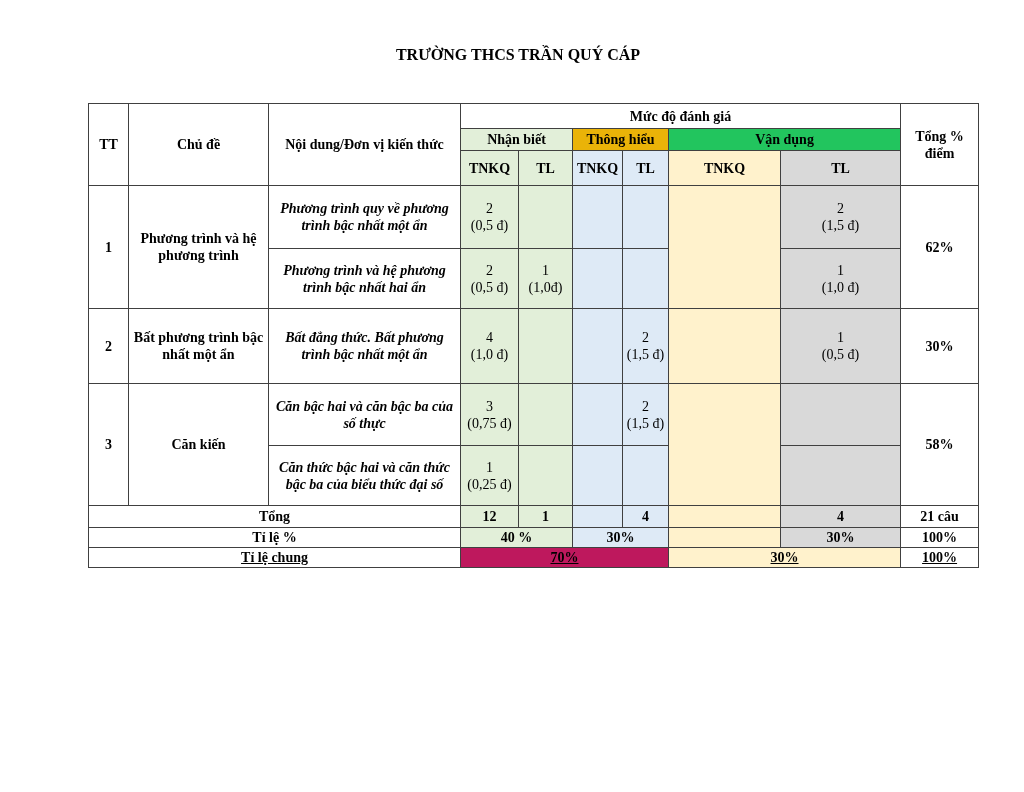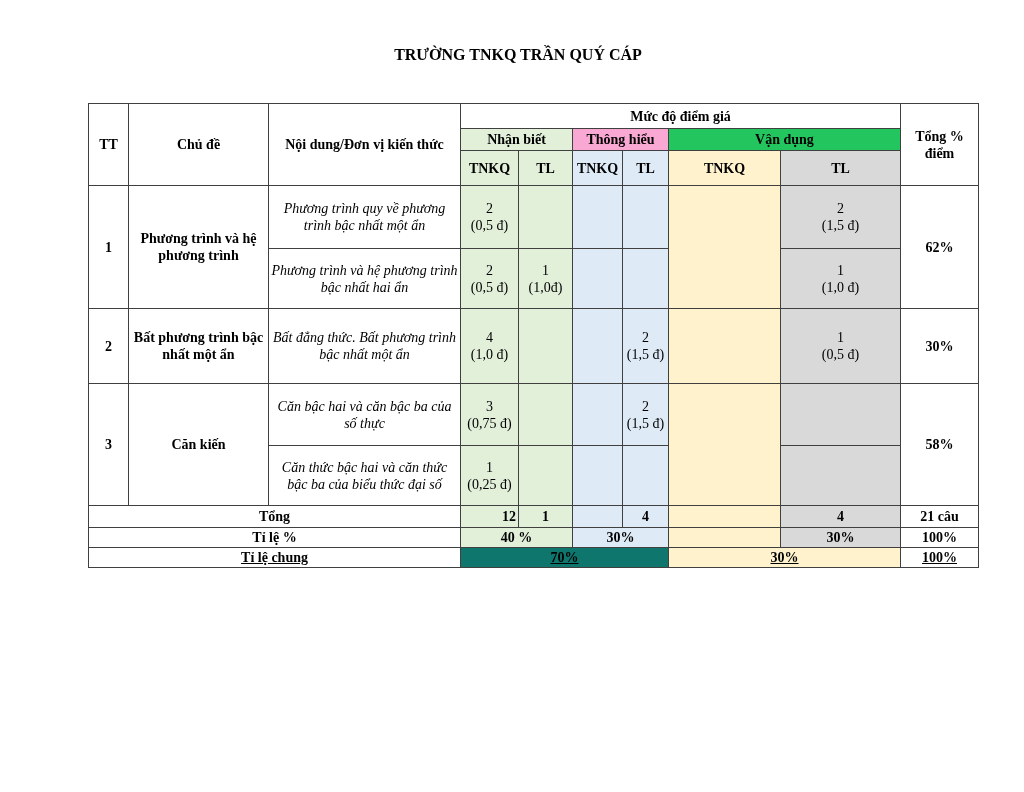--- a/index.html
+++ b/index.html
@@ -28,37 +28,37 @@
   
   tr.r1a { height:63px; } tr.r1b { height:60px; } tr.r2 { height:75px; }
   tr.r3a { height:62px; } tr.r3b { height:60px; }
   tr.f1 { height:22px; } tr.f2 { height:19px; } tr.f3 { height:18px;text-decoration:underline; }
   .tt   { font-weight:bold; font-size:15px; }
   .chude {
     font-weight:bold; font-size:15px; line-height:20px;
     text-align:left; padding:1px 4px;
   }
   .noidung {
-    font-weight:normal; font-style:italic; font-size:15px; line-height:20px;
+    font-weight:bold; font-style:italic; font-size:15px; line-height:20px;
     text-align:justify; padding:2px 5px;
   }
   .val { white-space:pre-line; line-height:17px; }
   .xnarrow { padding:0 7px; }          
   .brk { word-break:break-all; padding:0 7px; } 
   .pct { font-weight:bold; font-size:15px; }
   .flabel { font-weight:bold; font-size:15px; line-height:16px; padding:0 2px; }
   .fval { font-weight:bold; font-size:15px; line-height:16px; padding:0 2px; }
 </style>
 </head>
 <body>
 
 <div class="page">
 
   <div class="doc-title">
-    <div>TRƯỜNG TNKQ TRẦN QUÝ CÁP</div>
+    <div>TRƯỜNG THCS TRẦN QUÝ CÁP</div>
   </div>
 
   <table class="matrix">
     <colgroup>
       <col style="width:40px">
         <col style="width:140px">
         <col style="width:192px">
       <col style="width:58px">
         <col style="width:54px">
       <col style="width:50px">
@@ -66,27 +66,27 @@
       <col style="width:112px">
         <col style="width:120px">
       <col style="width:78px">
     </colgroup>
     <tbody>
 
       <tr class="h1">
         <td rowspan="3" class="hdr">TT</td>
         <td rowspan="3" class="hdr">Chủ đề</td>
         <td rowspan="3" class="hdr">Nội dung/Đơn vị kiến thức</td>
-        <td colspan="6" class="hdr">Mức độ điểm giá</td>
+        <td colspan="6" class="hdr">Mức độ đánh giá</td>
         <td rowspan="3" class="hdr">Tổng % điểm</td>
       </tr>
 
       <tr class="h2">
         <td colspan="2" class="hdr" style="background-color: rgb(226, 239, 217);">Nhận biết</td>
-        <td colspan="2" class="hdr" style="background-color: #f9a8d4;">Thông hiểu</td>
+        <td colspan="2" class="hdr" style="background-color: #eab308;">Thông hiểu</td>
         <td colspan="2" class="hdr" style="background-color: #22c55e;">Vận dụng</td>
       </tr>
 
       <tr class="h3">
         <td class="hdr" style="background-color: rgb(226, 239, 217);">TNKQ</td>
         <td class="hdr" style="background-color: rgb(226, 239, 217);">TL</td>
         <td class="hdr brk" style="background-color: rgb(222, 234, 246);">TNKQ</td>
         <td class="hdr" style="background-color: rgb(222, 234, 246);">TL</td>
         <td class="hdr" style="background-color: rgb(255, 242, 204);">TNKQ</td>
         <td class="hdr" style="background-color: rgb(217, 217, 217);">TL</td>
@@ -155,40 +155,40 @@
         <td class="val" style="background-color: rgb(226, 239, 217);">1
 (0,25 đ)</td>
         <td class="val" style="background-color: rgb(226, 239, 217);"></td>
         <td class="val" style="background-color: rgb(222, 234, 246);"></td>
         <td class="val" style="background-color: rgb(222, 234, 246);"></td>
         <td class="val" style="background-color: rgb(217, 217, 217);"></td>
       </tr>
 
       <tr class="f1">
         <td colspan="3" class="flabel">Tổng</td>
-        <td class="fval" style="background-color: rgb(226, 239, 217); text-align: right;">12</td>
+        <td class="fval" style="background-color: rgb(226, 239, 217);">12</td>
         <td class="fval" style="background-color: rgb(226, 239, 217);">1</td>
         <td class="fval" style="background-color: rgb(222, 234, 246);"></td>
         <td class="fval" style="background-color: rgb(222, 234, 246);">4</td>
         <td class="fval" style="background-color: rgb(255, 242, 204);"></td>
         <td class="fval" style="background-color: rgb(217, 217, 217);">4</td>
         <td class="fval">21 câu</td>
       </tr>
 
       <tr class="f2">
         <td colspan="3" class="flabel">Tỉ lệ %</td>
         <td colspan="2" class="fval" style="background-color: rgb(226, 239, 217);">40 %</td>
         <td colspan="2" class="fval" style="background-color: rgb(222, 234, 246);">30%</td>
         <td class="fval" style="background-color: rgb(255, 242, 204);"></td>
         <td class="fval" style="background-color: rgb(217, 217, 217);">30%</td>
         <td class="fval">100%</td>
       </tr>
 
       <tr class="f3">
         <td colspan="3" class="flabel">Tỉ lệ chung</td>
-        <td colspan="4" class="fval" style="background-color: #0f766e;">70%</td>
+        <td colspan="4" class="fval" style="background-color: #be185d;">70%</td>
         <td colspan="2" class="fval" style="background-color: rgb(255, 242, 204);">30%</td>
         <td class="fval">100%</td>
       </tr>
     </tbody>
   </table>
 
 </div>
 
 </body></html>

